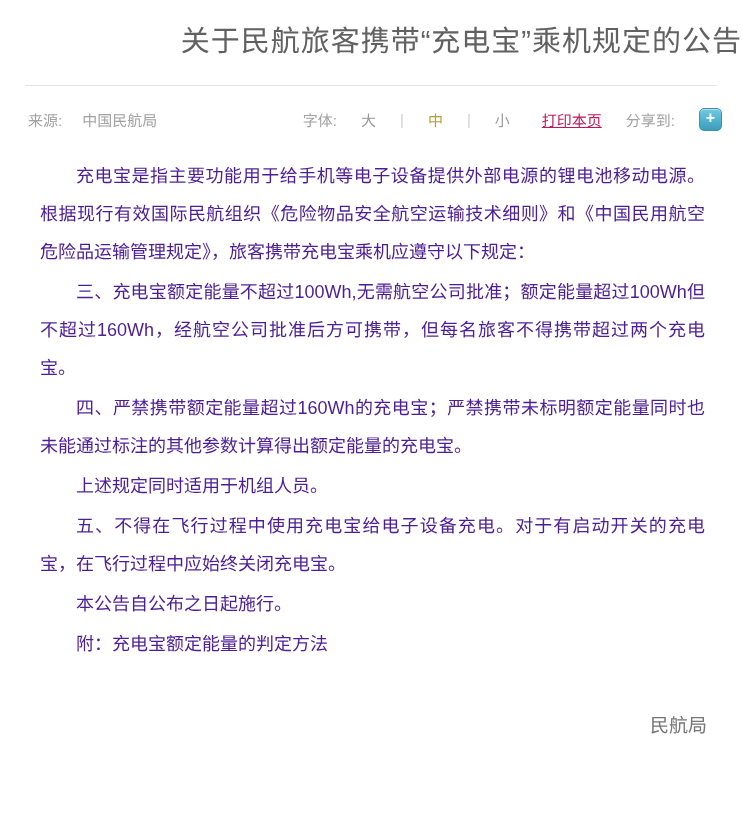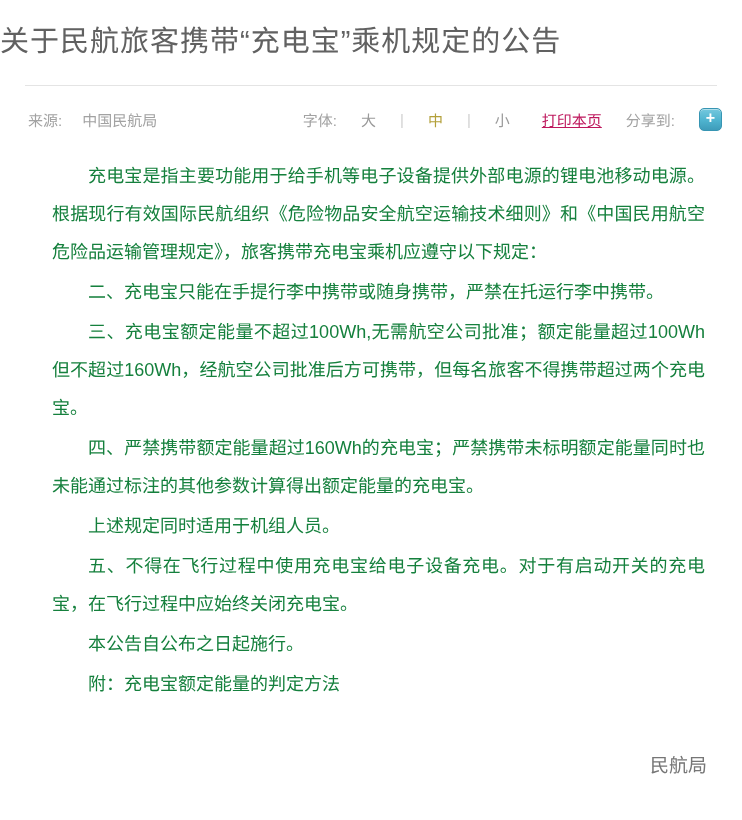--- a/index.html
+++ b/index.html
@@ -18,21 +18,21 @@
   }
   .page{
     width:742px;
     min-height:820px;
     padding:0 0 14px 0;
     background:#fff;
     position:relative;
   }
   .page-title{
     padding-top:24px;
-    text-align:left;
+    text-align:right;
     font-size:29px;
     font-weight:400;
     color:#616161;
     letter-spacing:1px;
     line-height:1.2;
   }
   .divider{
     border:none;
     border-top:1px solid #e4e4e4;
     margin:26px 25px 0 25px;
@@ -63,24 +63,24 @@
     box-shadow:inset 0 1px 0 rgba(255,255,255,.45);
   }
   .plus-icon{
     color:#ffffff;
     font-size:16px;
     font-weight:bold;
     line-height:1;
     transform:translateY(-1px);
   }
   .article{
-    padding:26px 37px 0 52px;
+    padding:26px 37px 0 40px;
     font-size:18px;
     line-height:38px;
-    color:#15803d;
+    color:#4c1d95;
     text-align:justify;
   }
   .article p{
     text-indent:2em;
     margin:0 0 2px 0;
   }
   .footer{
     margin-top:44px;
     padding-right:35px;
     text-align:right;
@@ -116,21 +116,20 @@
         <span class="plus-icon">+</span>
       </span>
     </div>
   </div>
 
   <div class="article">
 
       <p>充电宝是指主要功能用于给手机等电子设备提供外部电源的锂电池移动电源。根据现行有效国际民航组织《危险物品安全航空运输技术细则》和《中国民用航空危险品运输管理规定》，旅客携带充电宝乘机应遵守以下规定：</p>
 
 
-      <p>二、充电宝只能在手提行李中携带或随身携带，严禁在托运行李中携带。</p>
 
       <p>三、充电宝额定能量不超过100Wh,无需航空公司批准；额定能量超过100Wh但不超过160Wh，经航空公司批准后方可携带，但每名旅客不得携带超过两个充电宝。</p>
 
       <p>四、严禁携带额定能量超过160Wh的充电宝；严禁携带未标明额定能量同时也未能通过标注的其他参数计算得出额定能量的充电宝。</p>
 
       <p>上述规定同时适用于机组人员。</p>
 
       <p>五、不得在飞行过程中使用充电宝给电子设备充电。对于有启动开关的充电宝，在飞行过程中应始终关闭充电宝。</p>
 
       <p>本公告自公布之日起施行。</p>

